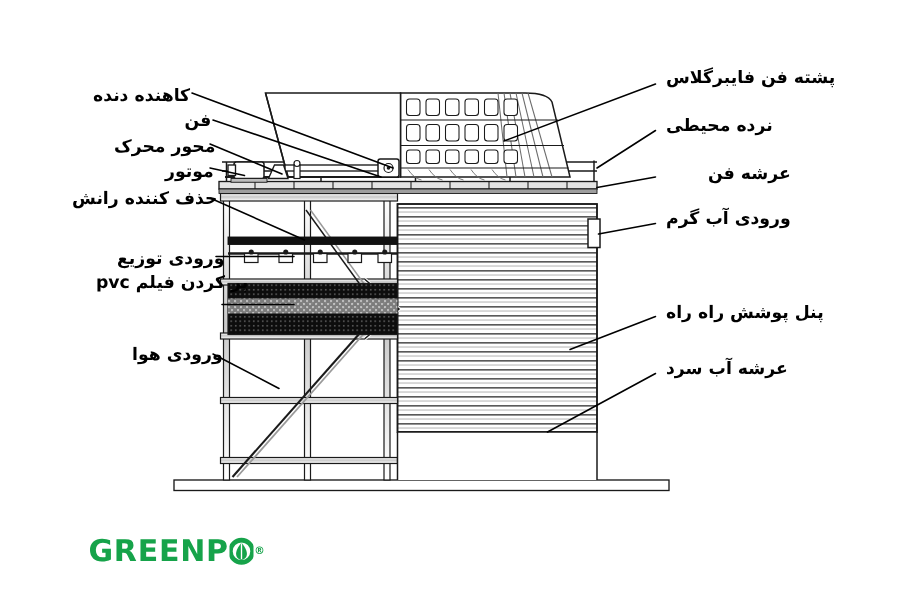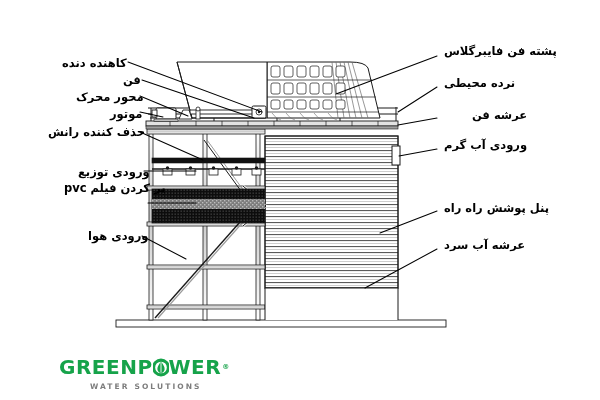--- a/index.html
+++ b/index.html
@@ -312,19 +312,17 @@
   <div id="logo-block">
     <div id="logo-wordmark">
       <span class="wm">GREENP</span>
         <span id="logo-o">
           <svg viewBox="0 0 16 19" width="16" height="19">
             <circle cx="8" cy="9.5" r="7.4" fill="none" stroke="#16a34a" stroke-width="3.1"></circle>
             <path d="M8 3.6 C 5.2 7.2 4.4 9.4 4.4 11.1 C 4.4 13.4 6.0 15.1 8 15.1 C 10.0 15.1 11.6 13.4 11.6 11.1 C 11.6 9.4 10.8 7.2 8 3.6 Z" fill="#16a34a"></path>
             <path d="M8 4.2 L8 14.6" stroke="#ffffff" stroke-width="0.9"></path>
           </svg>
         </span>
-        <span class="wm">WER</span>
         <span id="logo-tm">®</span>
     </div>
-    <div id="logo-tagline">WATER SOLUTIONS</div>
   </div>
 
 </div>
 
 </body></html>

